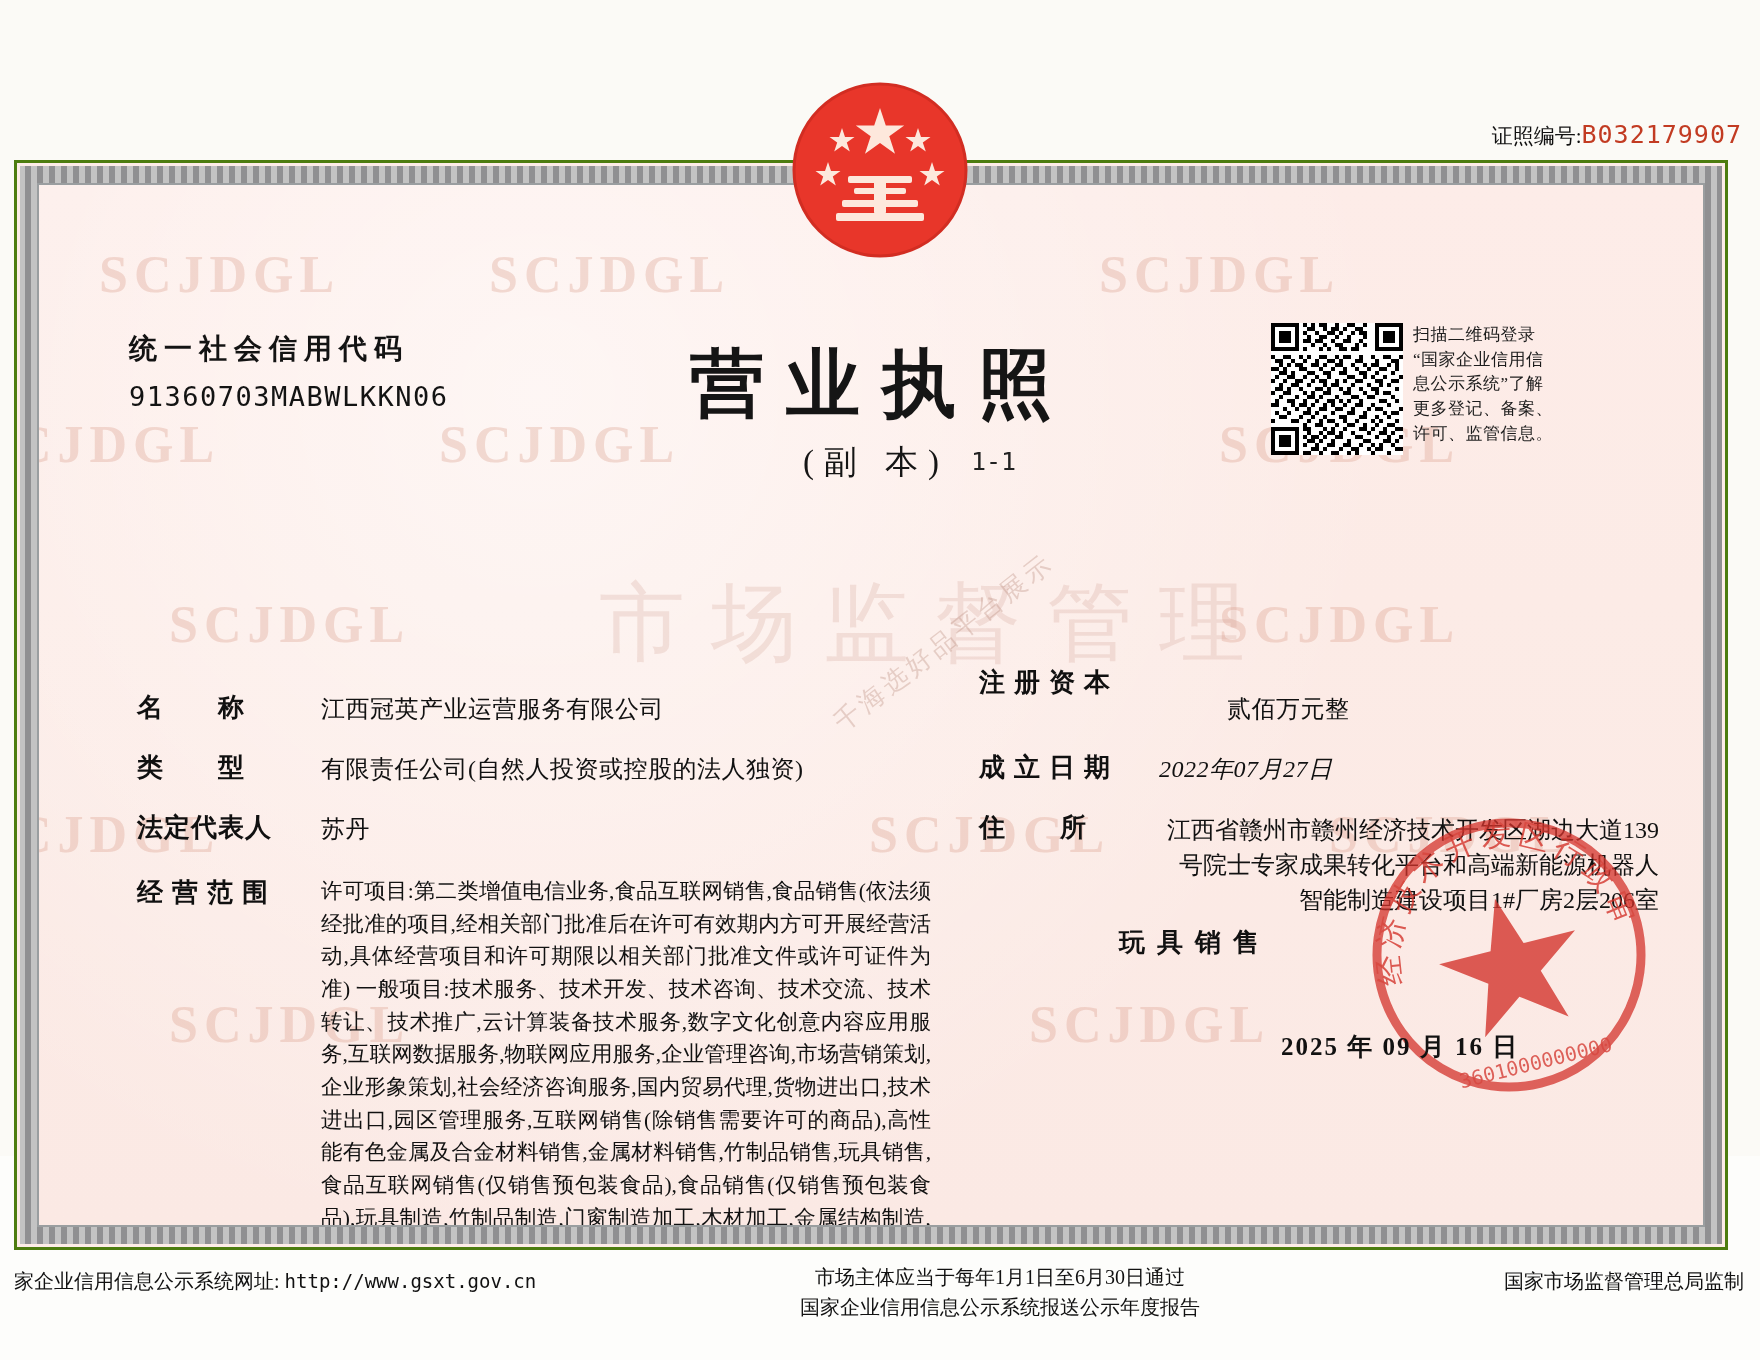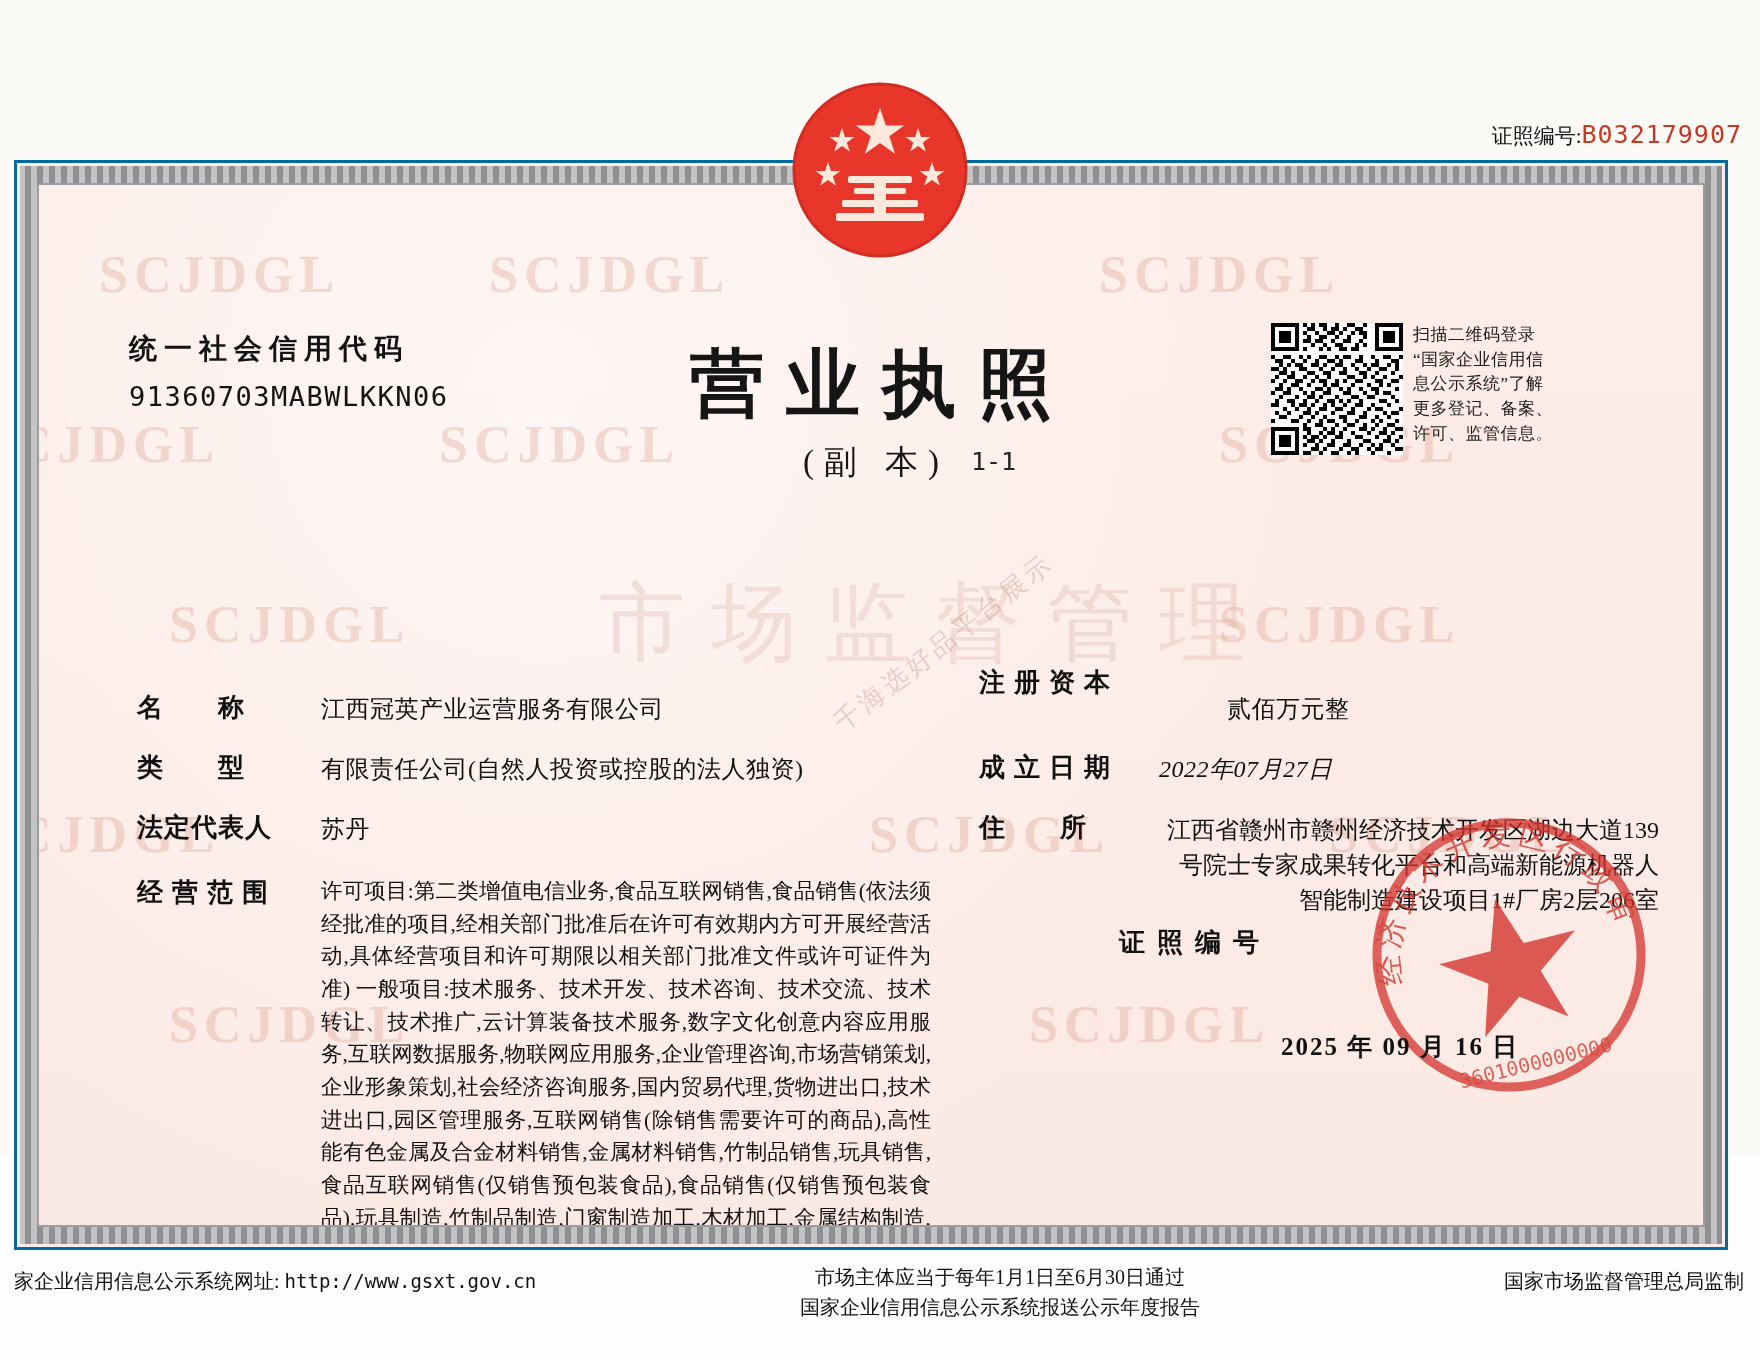--- a/index.html
+++ b/index.html
@@ -47,21 +47,21 @@
   }
 
   
   .cert {
     position: absolute;
     left: 14px;
     top: 160px;
     width: 1714px;
     height: 1090px;
     background: #fdece7;
-    border: 3px solid #0369a1;
+    border: 3px solid #4d7c0f;
     box-sizing: border-box;
     overflow: hidden;
   }
   .cert-inner-border {
     position: absolute;
     left: 20px; top: 20px;
     right: 20px; bottom: 20px;
     border: 2px solid #9a9ea0;
     box-sizing: border-box;
   }
@@ -669,21 +669,21 @@
 
       <div class="field-label" style="left:940px; top:480px; letter-spacing:9px;">注册资本</div>
       <div class="field-value" style="left:1188px; top:508px;">贰佰万元整</div>
 
       <div class="field-label" style="left:940px; top:565px; letter-spacing:9px;">成立日期</div>
       <div class="field-value" style="left:1120px; top:568px;font-style:italic;">2022年07月27日</div>
 
       <div class="field-label" style="left:940px; top:625px;">住　　所</div>
       <div class="addr-text" style="top:628px;text-align:right;">江西省赣州市赣州经济技术开发区湖边大道139号院士专家成果转化平台和高端新能源机器人智能制造建设项目1#厂房2层206室</div>
 
-      <div class="reg-label">证照编号</div>
+      <div class="reg-label">玩具销售</div>
 
       <div class="seal">
         <svg viewBox="0 0 300 300" width="300" height="300">
           <defs>
             <path id="sealArc" d="M 40,150 A 110,110 0 1 1 260,150" fill="none"></path>
           </defs>
           <circle cx="150" cy="150" r="132" fill="none" stroke="#d3332b" stroke-width="9" opacity="0.85"></circle>
           <polygon points="150,92 167,142 220,142 177,173 193,224 150,193 107,224 123,173 80,142 133,142" fill="#d3332b" opacity="0.9"></polygon>
           <text font-size="30" fill="#d3332b" font-family="'Liberation Serif', serif" letter-spacing="5" opacity="0.9">
             <textPath href="#sealArc" startOffset="50%" text-anchor="middle">赣州经济技术开发区行政审批局</textPath>

